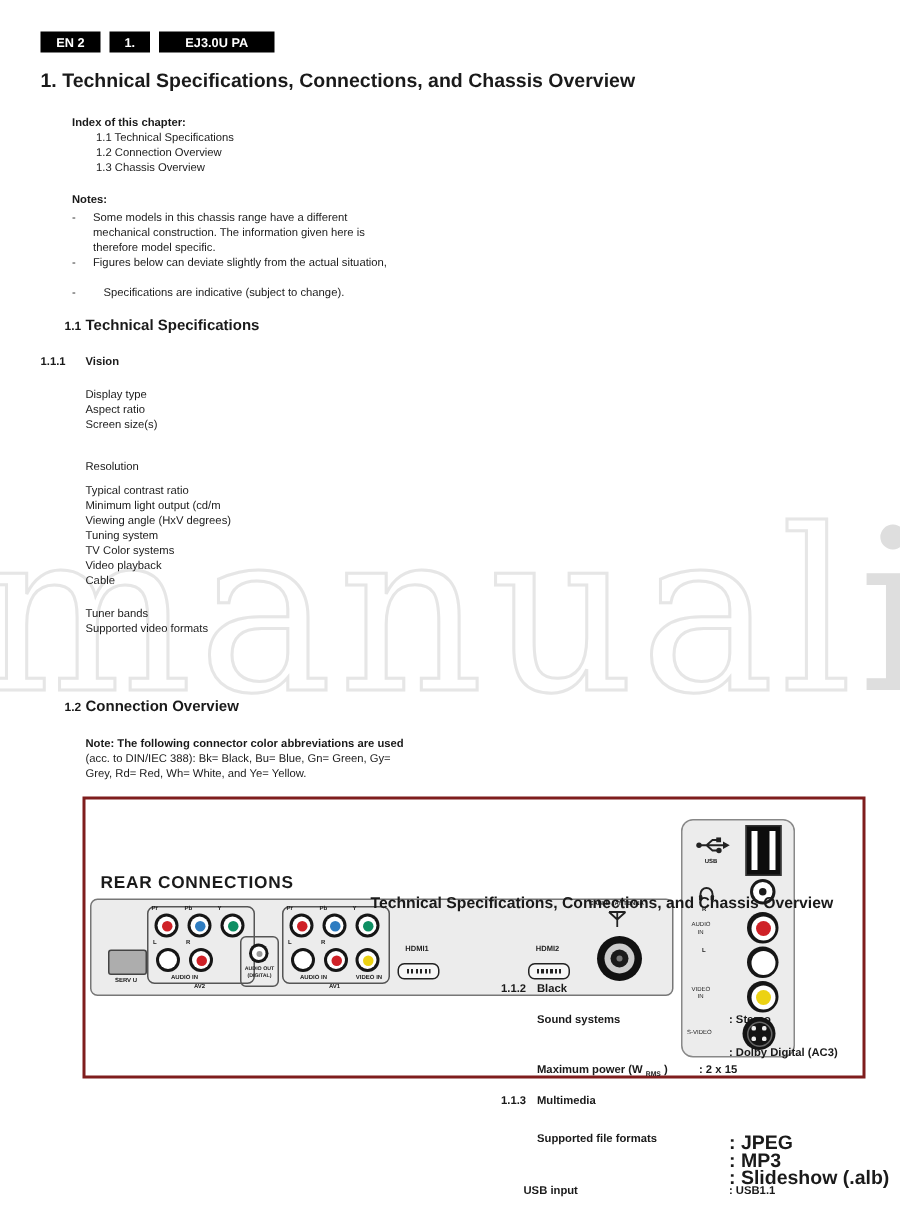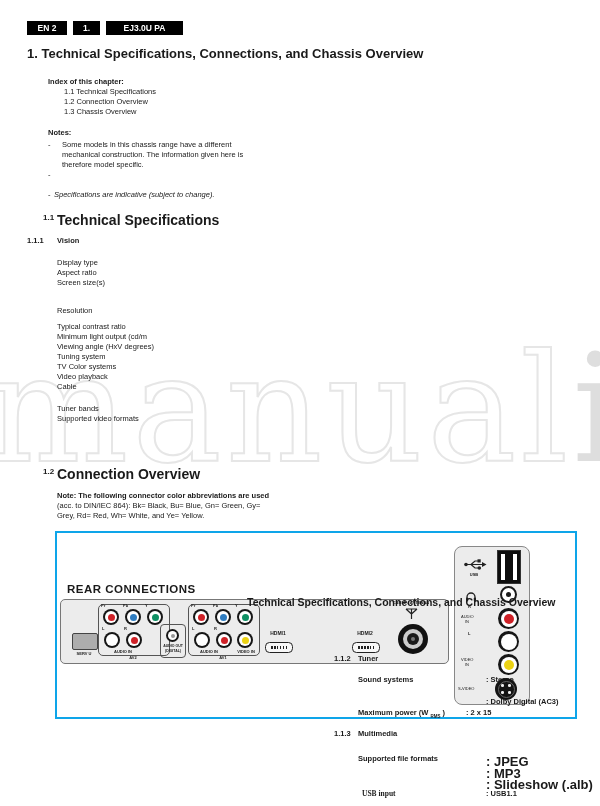--- a/index.html
+++ b/index.html
@@ -1,36 +1,36 @@
 <!DOCTYPE html>
 <html><head>
 <meta charset="utf-8">
 <style>
   html,body{margin:0;padding:0;}
   body{width:600px;height:806px;position:relative;overflow:hidden;background:#fff;
        font-family:"Liberation Sans",sans-serif;color:#1a1a1a;}
   .abs{position:absolute;}
   .b{font-weight:bold;}
   .t75{font-size:7.5px;line-height:10px;}
-  .t9{font-size:14px;}
+  .t9{font-size:10px;}
   .t8{font-size:8px;margin-left:16px;}
   
   .wm{position:absolute;left:-14px;top:334px;font-family:"DejaVu Serif",serif;
       font-size:150px;line-height:1;letter-spacing:4px;white-space:nowrap;pointer-events:none;}
   .wm .out{color:transparent;-webkit-text-stroke:2px #e6e6e6;}
   .wm .fill{color:#dedede;}
   
   .badge{position:absolute;background:#000;color:#fff;font-weight:bold;font-size:8.5px;
          height:14px;display:flex;align-items:center;justify-content:center;}
   
   .specline{height:10px;font-size:7.5px;}
   .noteline{height:10px;font-size:7.5px;}
   .mline{height:11.5px;font-size:13px;font-weight:bold;}
   
-  .frame{position:absolute;left:55px;top:531px;width:518px;height:184px;border:2px solid #0ea5e9;background:#fff;}
+  .frame{position:absolute;left:55px;top:531px;width:518px;height:184px;border:2px solid #7f1d1d;background:#fff;}
   .panel{position:absolute;left:3px;top:66px;width:387px;height:63px;background:#ececec;
          border:1px solid #777;border-radius:5px;}
   .sidepanel{position:absolute;left:397px;top:13px;width:74px;height:157px;background:#ececec;
          border:1px solid #888;border-radius:8px;}
   .group{position:absolute;border:1px solid #555;border-radius:5px;}
   .rca{position:absolute;width:16px;height:16px;background:#161616;border-radius:50%;}
   .rca::before{content:"";position:absolute;inset:2px;background:#fff;border-radius:50%;}
   .rca::after{content:"";position:absolute;inset:4.5px;background:var(--c);border-radius:50%;}
   .rca.big{width:21px;height:21px;}
   .rca.big::before{inset:2.5px;}
@@ -84,23 +84,24 @@
 
 <div class="abs t75 b" style="left:48px;top:128px;">Notes:</div>
 <div class="abs t75" style="left:48px;top:140px;">-</div>
 <div class="abs" style="left:62px;top:140px;">
     <div class="noteline">Some models in this chassis range have a different</div>
     <div class="noteline">mechanical construction. The information given here is</div>
     <div class="noteline">therefore model specific.</div>
   </div>
 <div class="abs t75" style="left:48px;top:170px;">-</div>
 <div class="abs" style="left:62px;top:170px;">
+    <div class="noteline">Figures below can deviate slightly from the actual situation,</div>
   </div>
 <div class="abs t75" style="left:48px;top:190px;">-</div>
-<div class="abs" style="left:54px;top:190px;font-style:italic;">
+<div class="abs" style="left:69px;top:190px;">
     <div class="noteline">Specifications are indicative (subject to change).</div>
   </div>
 
 <div class="abs b t8" style="left:27px;top:213px;">1.1</div>
 <div class="abs b t9" style="left:57px;top:212px;">Technical Specifications</div>
 
 <div class="abs b t75" style="left:27px;top:236px;">1.1.1</div>
 <div class="abs b t75" style="left:57px;top:236px;text-align:right;">Vision</div>
 
 <div class="abs" style="left:57px;top:258px;">
@@ -119,21 +120,21 @@
     <div class="specline">Cable</div>
   </div>
 <div class="abs" style="left:57px;top:404px;">
     <div class="specline">Tuner bands</div>
     <div class="specline">Supported video formats</div>
   </div>
 
 <div class="abs b t8" style="left:27px;top:467px;">1.2</div>
 <div class="abs b t9" style="left:57px;top:466px;">Connection Overview</div>
 <div class="abs t75 b" style="left:57px;top:491px;">Note: The following connector color abbreviations are used</div>
-<div class="abs t75" style="left:57px;top:501px;">(acc. to DIN/IEC 864): Bk= Black, Bu= Blue, Gn= Green, Gy=</div>
+<div class="abs t75" style="left:57px;top:501px;">(acc. to DIN/IEC 388): Bk= Black, Bu= Blue, Gn= Green, Gy=</div>
 <div class="abs t75" style="left:57px;top:511px;">Grey, Rd= Red, Wh= White, and Ye= Yellow.</div>
 
 <div class="frame">
   <div class="abs b" style="left:10px;top:50px;font-size:11.5px;letter-spacing:.5px;">REAR CONNECTIONS</div>
 
   <div class="panel">
 
     <div class="servu" style="left:11px;top:33px;"></div>
     <div class="tinyc" style="left:-17px;top:51px;">SERV U</div>
 
@@ -239,29 +240,29 @@
     <div class="tiny" style="left:3px;top:139px;font-weight:normal;">S-VIDEO</div>
     <div class="svideo" style="left:40px;top:131px;">
         <i></i>
       </div>
   </div>
 </div>
 
 <div class="overlayhead">Technical Specifications, Connections, and Chassis Overview</div>
 
 <div class="rc" style="left:334px;top:654px;">1.1.2</div>
-<div class="rc" style="left:358px;top:654px;">Tuner</div>
+<div class="rc" style="left:358px;top:654px;">Black</div>
 <div class="rc" style="left:358px;top:675px;">Sound systems</div>
 <div class="rc" style="left:486px;top:675px;z-index:2;">: Stereo</div>
 <div class="rc" style="left:486px;top:697px;">: Dolby Digital (AC3)</div>
 <div class="rc" style="left:358px;top:708px;"><span>Maximum power (W </span><sub class="rms">RMS</sub><span> )</span></div>
 <div class="rc" style="left:466px;top:708px;">: 2 x 15</div>
 
 <div class="rc" style="left:334px;top:729px;">1.1.3</div>
 <div class="rc" style="left:358px;top:729px;">Multimedia</div>
 <div class="rc" style="left:358px;top:754px;">Supported file formats</div>
 <div class="abs" style="left:486px;top:754px;z-index:2;">
     <div class="mline">: JPEG</div>
     <div class="mline">: MP3</div>
     <div class="mline">: Slideshow (.alb)</div>
   </div>
-<div class="rc" style="left:362px;top:789px;font-family:Liberation Serif, serif;">USB input</div>
+<div class="rc" style="left:349px;top:789px;">USB input</div>
 <div class="rc" style="left:486px;top:789px;">: USB1.1</div>
 
 </body></html>

